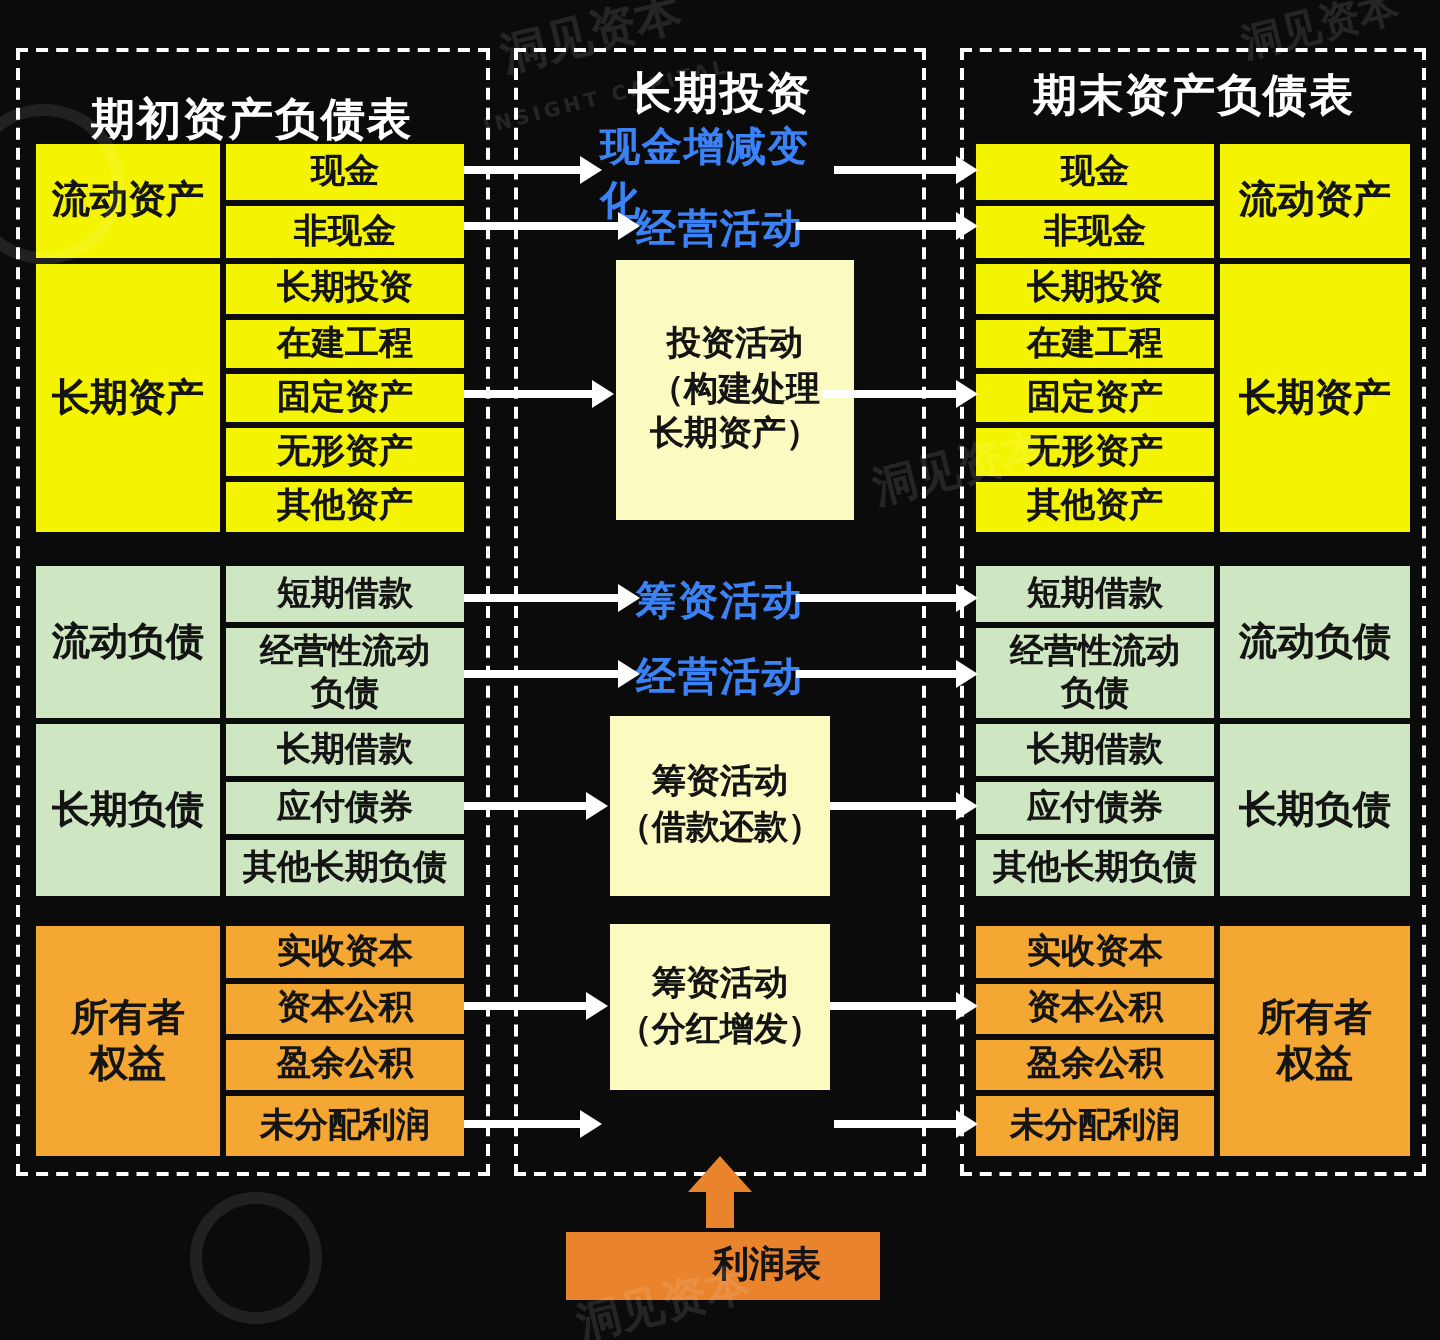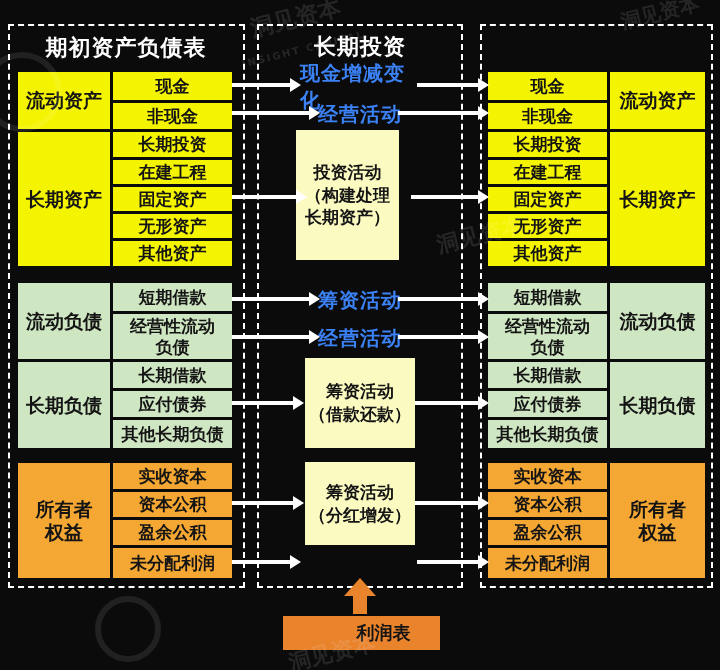--- a/index.html
+++ b/index.html
@@ -32,22 +32,23 @@
 </style>
 </head>
 <body>
 
 <div id="stage">
 
   <div class="abs panel" style="left:8px;top:24px;width:237px;height:564px;"></div>
   <div class="abs panel" style="left:257px;top:24px;width:206px;height:564px;"></div>
   <div class="abs panel" style="left:480px;top:24px;width:233px;height:564px;"></div>
 
-  <div class="abs ptitle" style="left:18px;top:28px;width:216px;height:40px;text-align:center;">期初资产负债表</div>
+  <div class="abs ptitle" style="left:18px;top:40px;width:216px;height:40px;text-align:center;">期初资产负债表</div>
   <div class="abs ptitle" style="left:260px;top:28px;width:200px;height:38px;">长期投资</div>
+  <div class="abs ptitle" style="left:489px;top:28px;width:216px;height:40px;">期末资产负债表</div>
 
   <div class="abs cell glabel" style="left:18px;top:72px;width:92px;height:57px;">流动资产</div>
   <div class="abs cell glabel" style="left:18px;top:132px;width:92px;height:134px;">长期资产</div>
   <div class="abs cell glabel green-bg" style="left:18px;top:283px;width:92px;height:76px;">流动负债</div>
   <div class="abs cell glabel green-bg" style="left:18px;top:362px;width:92px;height:86px;">长期负债</div>
   <div class="abs cell glabel amber-bg" style="left:18px;top:463px;width:92px;height:115px;">
       <span class="w3">所有者权益</span>
     </div>
 
   <div class="abs cell" style="left:113px;top:72px;width:119px;height:28px;">现金</div>
@@ -91,21 +92,21 @@
   <div class="abs cell glabel" style="left:610px;top:72px;width:95px;height:57px;">流动资产</div>
   <div class="abs cell glabel" style="left:610px;top:132px;width:95px;height:134px;">长期资产</div>
   <div class="abs cell glabel green-bg" style="left:610px;top:283px;width:95px;height:76px;">流动负债</div>
   <div class="abs cell glabel green-bg" style="left:610px;top:362px;width:95px;height:86px;">长期负债</div>
   <div class="abs cell glabel amber-bg" style="left:610px;top:463px;width:95px;height:115px;">
       <span class="w3">所有者权益</span>
     </div>
 
   <div class="abs cftext" style="left:300px;top:74px;width:122px;height:26px;">现金增减变化</div>
   <div class="abs cftext" style="left:310px;top:102px;width:100px;height:24px;">经营活动</div>
-  <div class="abs cfbox" style="left:296px;top:130px;width:103px;height:130px;">投资活动
+  <div class="abs cfbox" style="left:308px;top:130px;width:119px;height:130px;">投资活动
 （构建处理
 长期资产）</div>
   <div class="abs cftext" style="left:310px;top:288px;width:100px;height:24px;">筹资活动</div>
   <div class="abs cftext" style="left:310px;top:326px;width:100px;height:24px;">经营活动</div>
   <div class="abs cfbox" style="left:305px;top:358px;width:110px;height:90px;">筹资活动
 （借款还款）</div>
   <div class="abs cfbox" style="left:305px;top:462px;width:110px;height:83px;">筹资活动
 （分红增发）</div>
 
   <div class="abs" style="left:336px;top:578px;width:48px;height:36px;z-index:5;">

